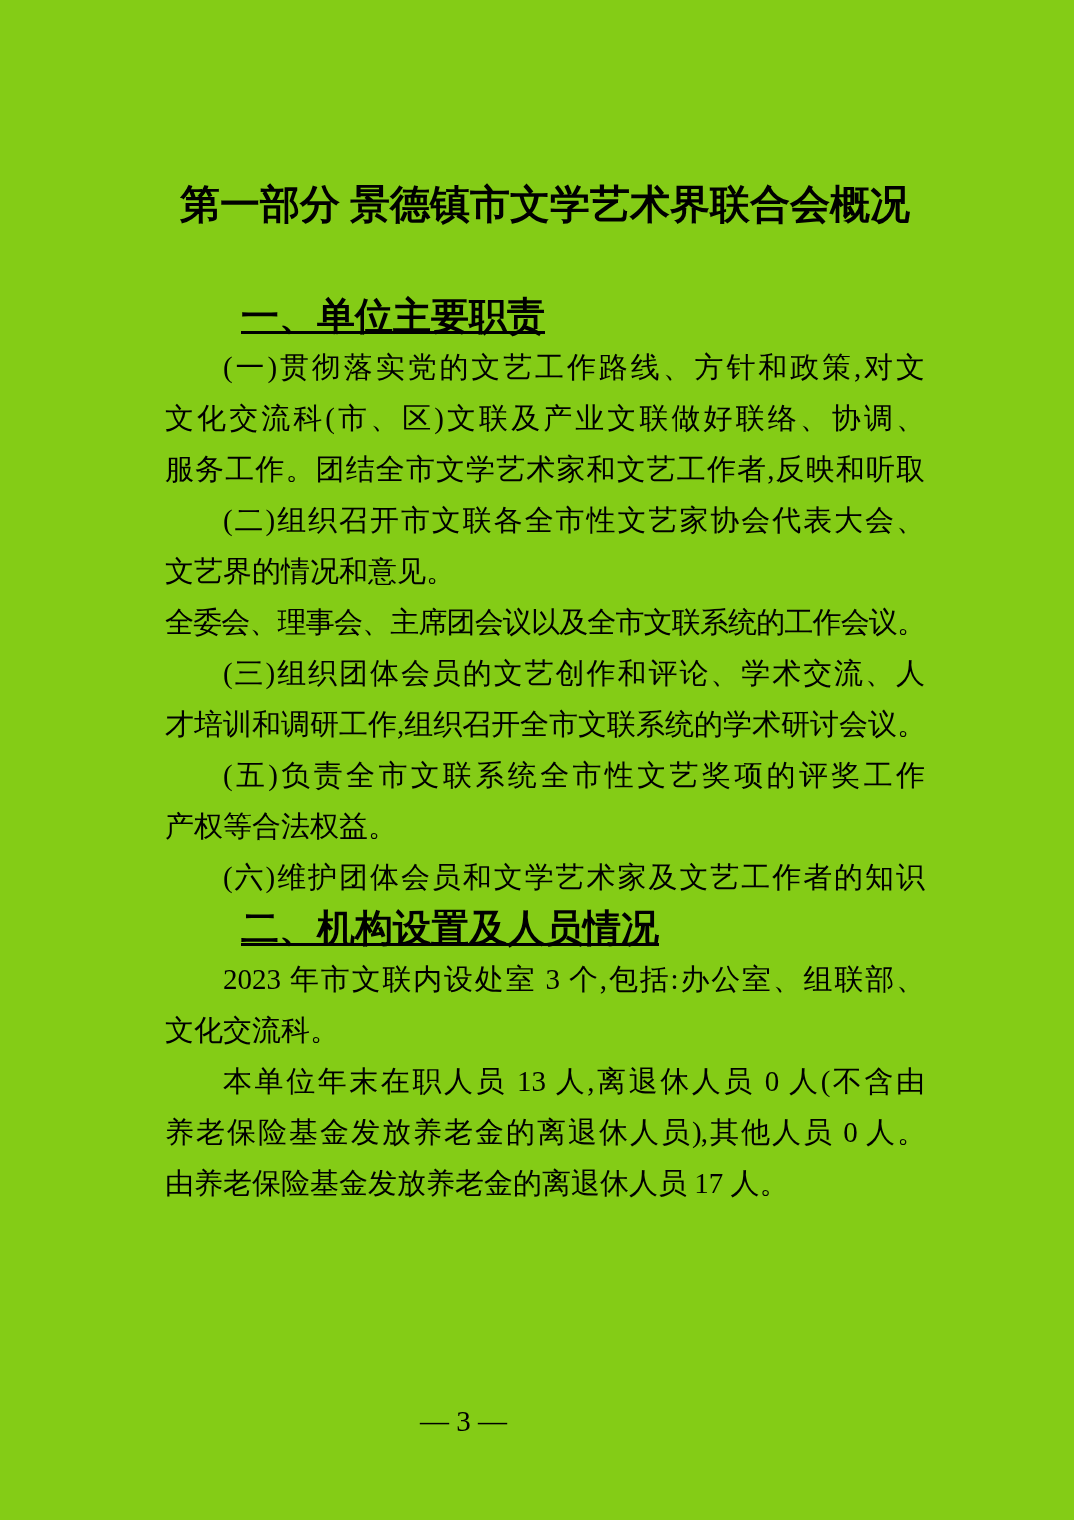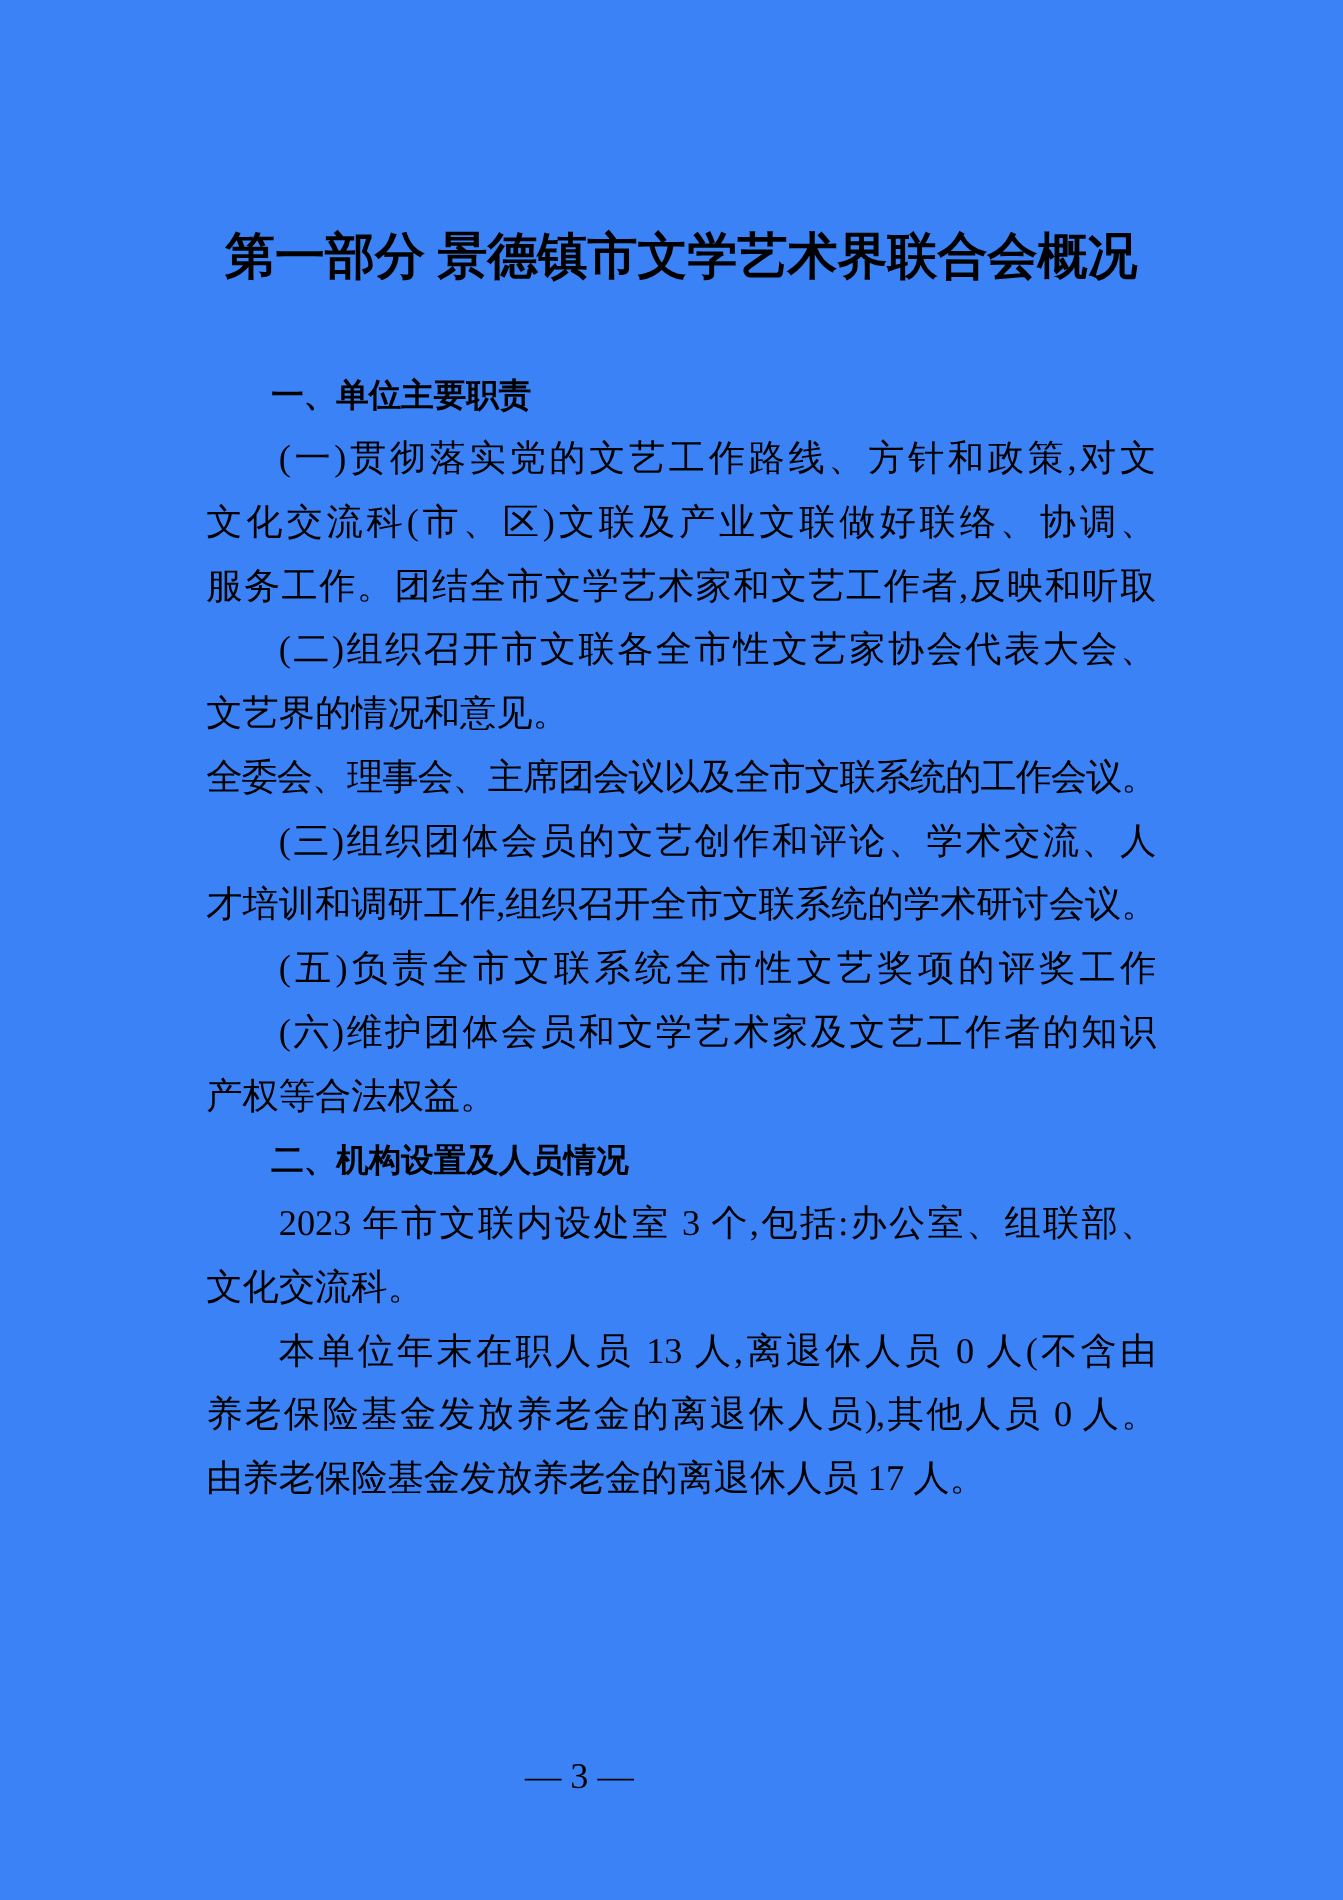--- a/index.html
+++ b/index.html
@@ -1,21 +1,21 @@
 <!DOCTYPE html>
 <html><head>
 <meta charset="utf-8">
 <style>
   html, body { margin: 0; padding: 0; background: #e8e8e8; }
   .page {
     position: relative;
     width: 1074px;
     height: 1520px;
     margin: 0 auto;
-    background: #3b82f6;
+    background: #84cc16;
     color: #000000;
     overflow: hidden;
   }
   .doc {
     position: absolute;
     left: 165px;
     top: 0;
     width: 760px;
   }
   .title {
@@ -31,25 +31,26 @@
   .line {
     font-family: "Liberation Serif", "DejaVu Serif", serif;
     font-size: 29px;
     line-height: 51px;
     height: 51px;
     white-space: nowrap;
   }
   .heading {
     font-family: "Liberation Sans", "DejaVu Sans", sans-serif;
     font-weight: bold;
-    font-size: 26px;
+    font-size: 38px;
     line-height: 51px;
     height: 51px;
     text-indent: 2em;
     white-space: nowrap;
+    text-decoration: underline;
   }
   .indent { text-indent: 2em; }
   .justify { text-align: justify; text-align-last: justify; }
   .tight { letter-spacing: -1px; }
   .page-number {
     position: absolute;
     left: 420px;
     top: 1404px;
     font-family: "Liberation Serif", "DejaVu Serif", serif;
     font-size: 29px;
@@ -67,22 +68,22 @@
         <div class="heading">一、单位主要职责</div>
         <div class="line indent justify">(一)贯彻落实党的文艺工作路线、方针和政策,对文</div>
         <div class="line justify">文化交流科(市、区)文联及产业文联做好联络、协调、</div>
         <div class="line justify">服务工作。团结全市文学艺术家和文艺工作者,反映和听取</div>
         <div class="line indent justify">(二)组织召开市文联各全市性文艺家协会代表大会、</div>
         <div class="line">文艺界的情况和意见。</div>
         <div class="line justify tight">全委会、理事会、主席团会议以及全市文联系统的工作会议。</div>
         <div class="line indent justify">(三)组织团体会员的文艺创作和评论、学术交流、人</div>
         <div class="line justify tight">才培训和调研工作,组织召开全市文联系统的学术研讨会议。</div>
         <div class="line indent justify">(五)负责全市文联系统全市性文艺奖项的评奖工作</div>
+        <div class="line">产权等合法权益。</div>
         <div class="line indent justify">(六)维护团体会员和文学艺术家及文艺工作者的知识</div>
-        <div class="line">产权等合法权益。</div>
         <div class="heading">二、机构设置及人员情况</div>
         <div class="line indent justify">2023 年市文联内设处室 3 个,包括:办公室、组联部、</div>
         <div class="line">文化交流科。</div>
         <div class="line indent justify">本单位年末在职人员 13 人,离退休人员 0 人(不含由</div>
         <div class="line justify tight">养老保险基金发放养老金的离退休人员),其他人员 0 人。</div>
         <div class="line">由养老保险基金发放养老金的离退休人员 17 人。</div>
       </div>
   </div>
   <div class="page-number">— 3 —</div>
 </div>

